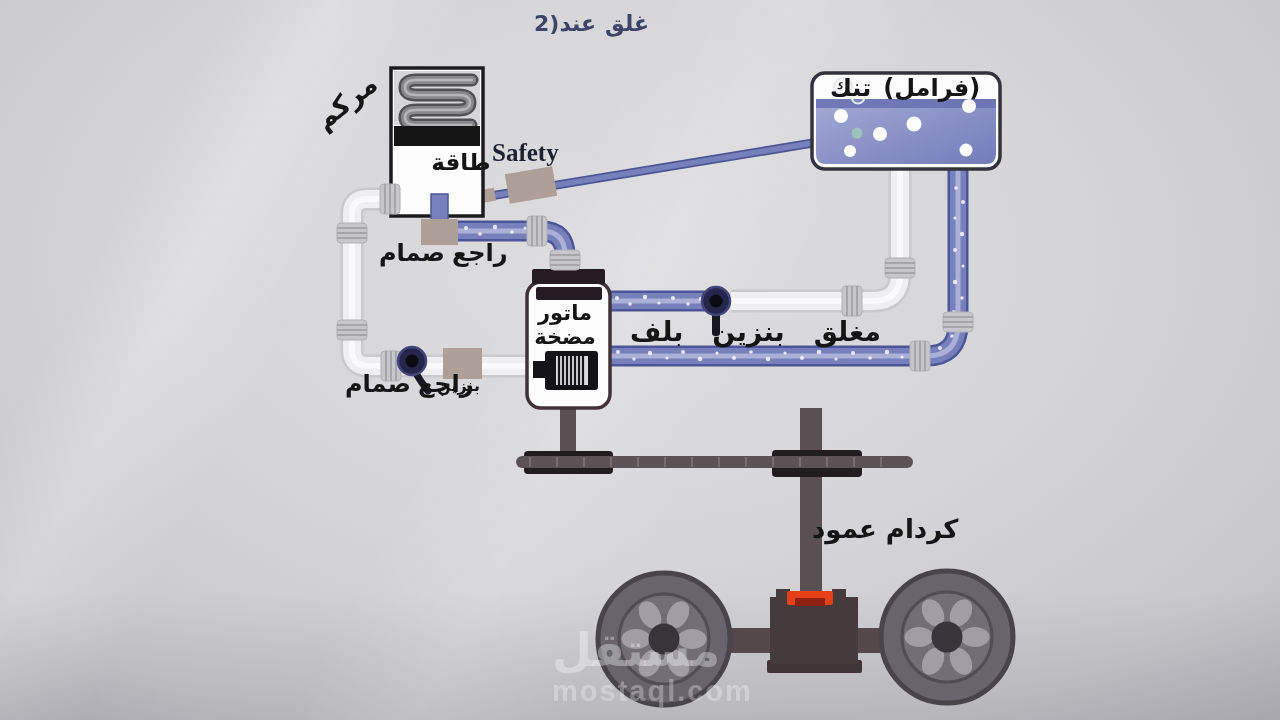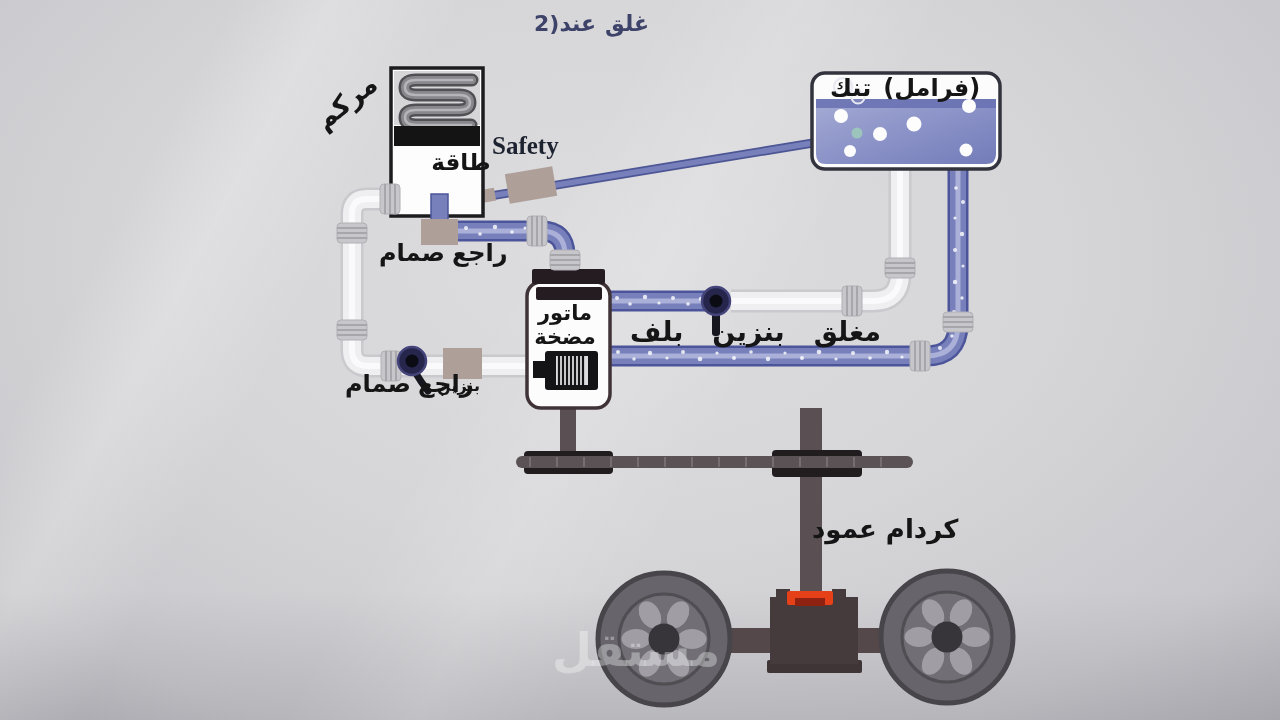--- a/index.html
+++ b/index.html
@@ -18,21 +18,21 @@
   svg.gfx{position:absolute;left:0;top:0;z-index:2;}
   .lbl{
     position:absolute;z-index:3;display:flex;direction:ltr;align-items:baseline;
     font-weight:700;color:#151515;white-space:nowrap;line-height:1.05;
     font-family:"DejaVu Sans",sans-serif;
   }
   .lbl .w{display:inline-block;}
   .title{left:534px;top:12px;width:270px;justify-content:flex-start;gap:9px;font-size:22px;color:#3e4469;}
   .accum-lbl{left:311px;top:88px;font-size:27px;transform:rotate(-38deg);}
   .energy-lbl{left:393px;top:150px;width:88px;justify-content:center;font-size:23px;padding-left:24px;}
-  .safety-lbl{left:492px;top:133px;font-size:25px;font-family:"Liberation Serif","DejaVu Serif",serif;color:#1c222f;justify-content:flex-end;}
+  .safety-lbl{left:492px;top:140px;font-size:25px;font-family:"Liberation Serif","DejaVu Serif",serif;color:#1c222f;justify-content:flex-end;}
   .tank-lbl{left:830px;top:76px;gap:12px;font-size:24px;}
   .cvtop-lbl{left:379px;top:241px;gap:7px;font-size:24px;}
   .cvbot-lbl{left:345px;top:372px;gap:7px;font-size:24px;}
   .benzine-lbl{left:437px;top:378px;font-size:16px;}
   .pump-lbl{left:529px;top:302px;width:72px;z-index:3;position:absolute;text-align:center;
     font-weight:700;font-size:21px;color:#151515;line-height:1.12;}
   .bvalve-lbl{left:630px;top:318px;gap:29px;font-size:27px;}
   .cardan-lbl{left:812px;top:516px;gap:9px;font-size:26px;}
   .wm-logo{left:552px;top:626px;font-size:46px;color:rgba(255,255,255,.34);}
   .wm-site{left:552px;top:676px;font-size:29px;letter-spacing:2px;color:rgba(255,255,255,.30);
@@ -286,13 +286,16 @@
   </div>
 
   <div class="lbl cardan-lbl">
     <span class="w">عمود</span>
     <span class="w">كردام</span>
   </div>
 
   <div class="lbl wm-logo">
     <span class="w">مستقل</span>
   </div>
+  <div class="lbl wm-site">
+    <span class="w">mostaql.com</span>
+  </div>
 </div>
 
 </body></html>

